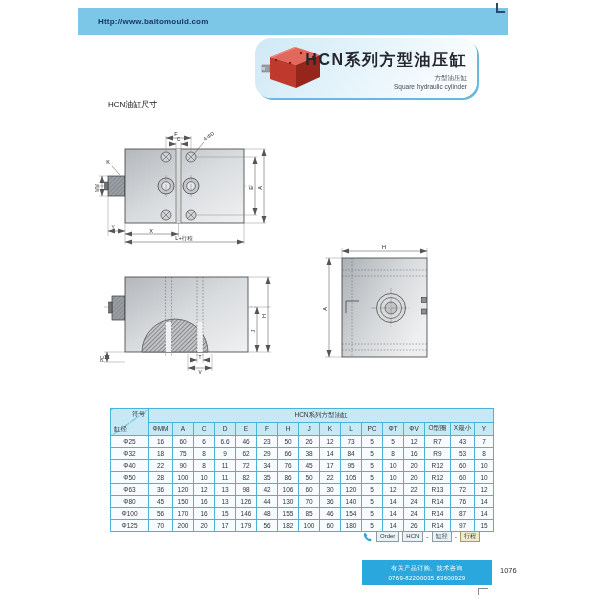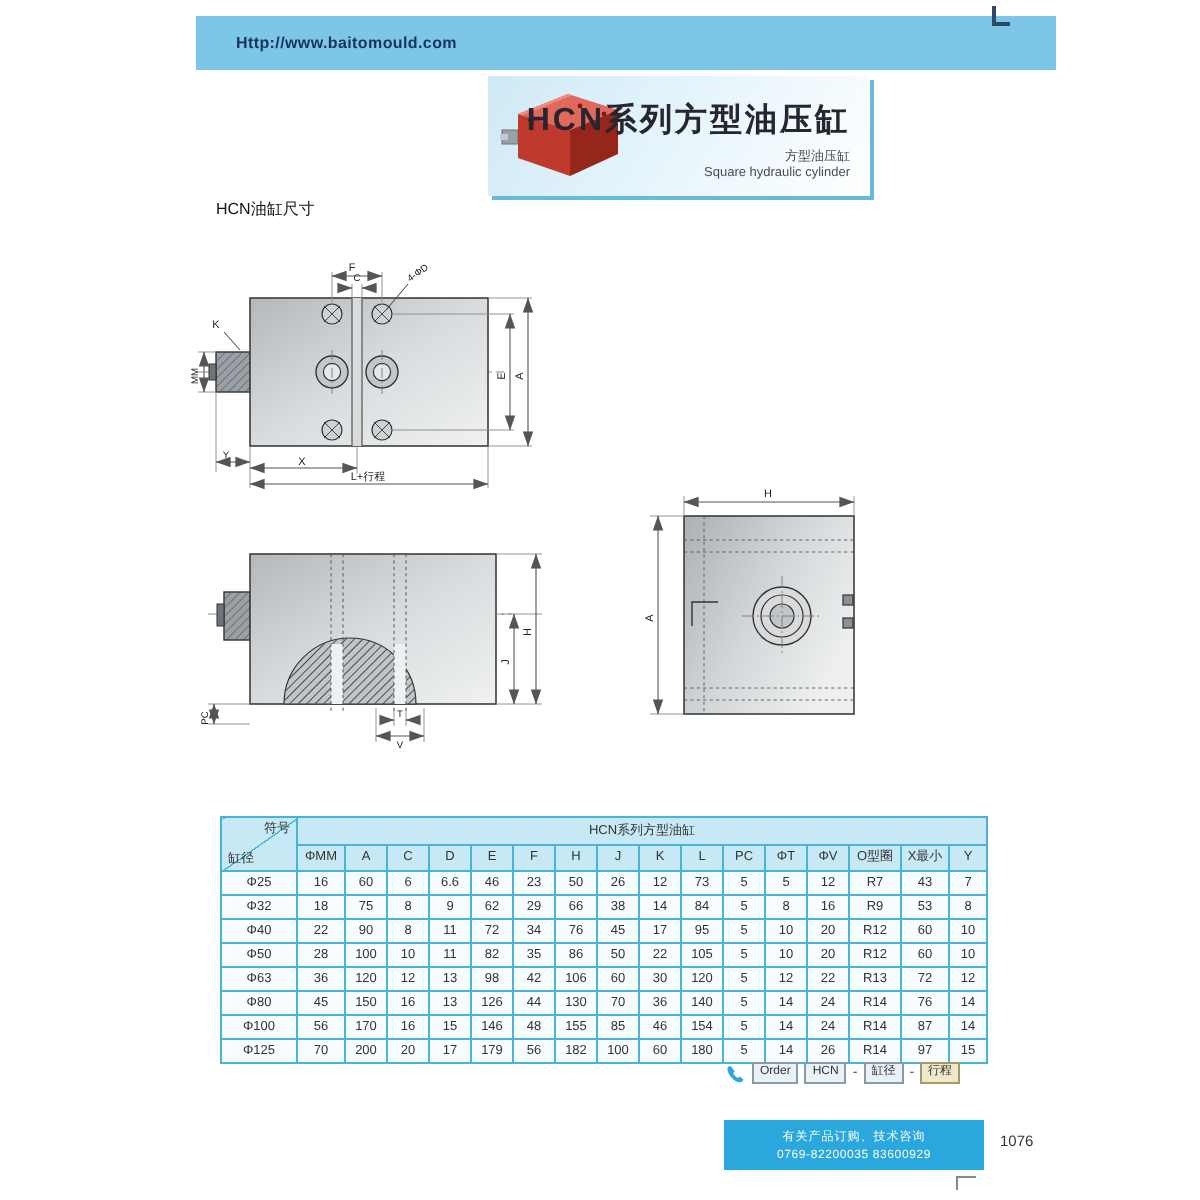--- a/index.html
+++ b/index.html
@@ -1,29 +1,29 @@
 <!DOCTYPE html>
 <html><head>
 <meta charset="utf-8">
 <style>
   html,body{margin:0;padding:0;background:#fff;}
   #page{position:relative;width:600px;height:600px;background:#ffffff;overflow:hidden;
         font-family:"Liberation Sans",sans-serif;color:#222;}
 
   
   .band{position:absolute;left:78px;top:8px;width:430px;height:27px;background:#7cc7e8;
-        display:flex;align-items:center;margin-left:20px;}
+        display:flex;align-items:center;}
   .band .url{margin-left:20px;font-size:8px;font-weight:bold;color:#17335c;letter-spacing:.2px;}
   .corner-mark-top{position:absolute;left:496px;top:3px;width:7px;height:8px;
         border-left:2px solid #2c4a66;border-bottom:2px solid #2c4a66;}
 
   
-  .title-box{position:absolute;left:244px;top:38px;width:191px;height:60px;
+  .title-box{position:absolute;left:255px;top:38px;width:222px;height:60px;
         background:linear-gradient(125deg,#cfe9f6 0%,#e9f6fc 55%,#ffffff 100%);
-        box-shadow:2px 2px 0 #69b8dd;}
+        box-shadow:2px 2px 0 #69b8dd;border-radius:16px;}
   .title-box .prod{position:absolute;left:6px;top:2px;}
   .title-box .t-main{position:absolute;right:10px;top:12px;font-size:16px;font-weight:bold;
         color:#26262e;letter-spacing:1.5px;white-space:nowrap;}
   .title-box .t-sub1{position:absolute;right:10px;top:36px;font-size:6.5px;color:#4a4a55;}
   .title-box .t-sub2{position:absolute;right:10px;top:45px;font-size:6.5px;color:#4a4a55;}
 
   .section-label{position:absolute;left:108px;top:99px;font-size:8px;font-weight:normal;color:#111;}
 
   
   .drawings{position:absolute;left:90px;top:115px;}

